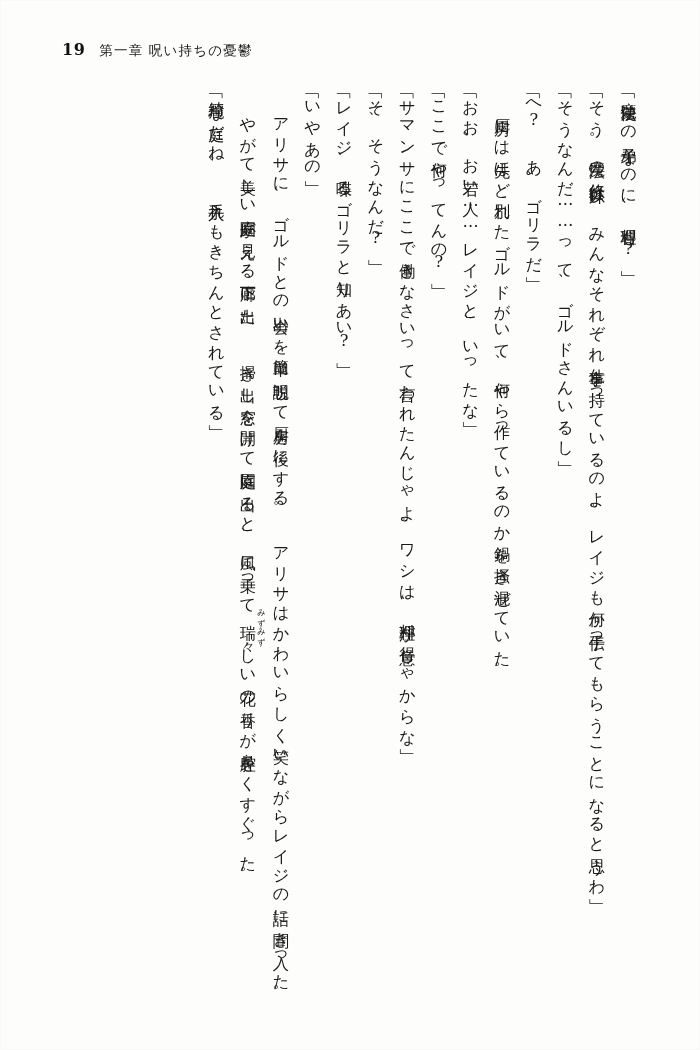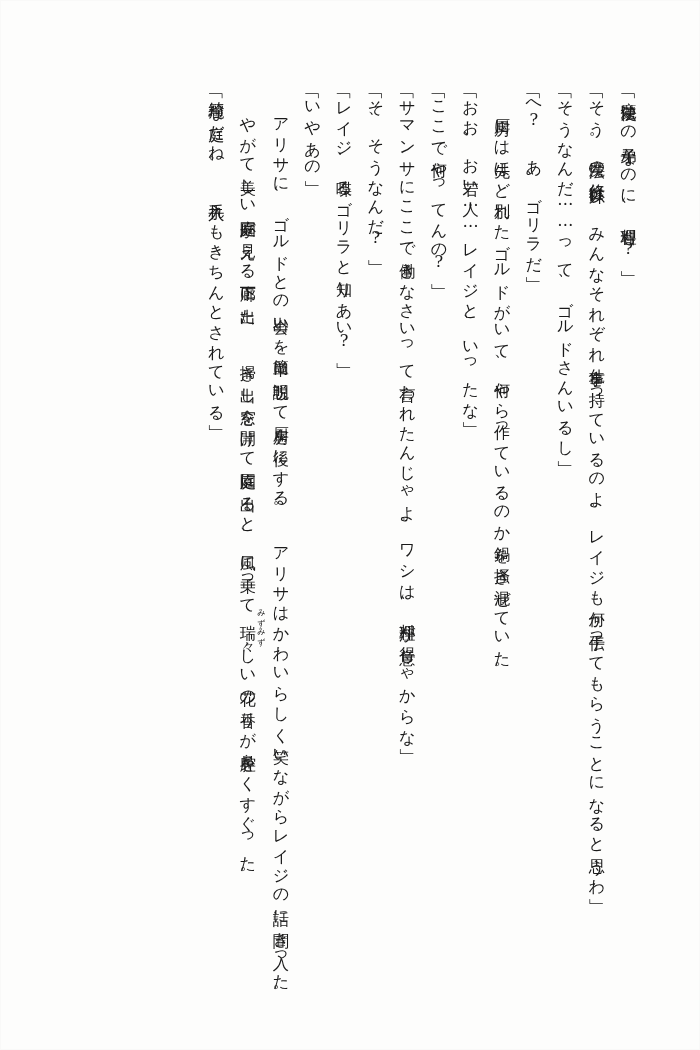--- a/index.html
+++ b/index.html
@@ -94,20 +94,24 @@
     inset: 0;
     pointer-events: none;
     box-shadow: inset 0 0 0 1px rgba(0,0,0,0.015);
   }
 </style>
 </head>
 <body>
 
 <div id="page" style="background: rgb(253, 253, 252); color: rgb(26, 26, 26);">
 
+  <div id="header">
+    <span class="folio">19</span>
+    <span class="chapter">第一章 呪い持ちの憂鬱</span>
+  </div>
 
   <div id="body-area">
     <div id="vtext">
       <p class="dialogue">「魔法使いの弟子なのに、料理も?」</p>
       <p class="dialogue">「そう。魔法の修行以外に、みんなそれぞれ仕事を持っているのよ。レイジも何か手伝ってもらうことになると思うわ」</p>
       <p class="dialogue">「そうなんだ……って、ゴルドさんいるし」</p>
       <p class="dialogue">「へ?　あ、ゴリラだ」</p>
       <p>　厨房には先ほど別れたゴルドがいて、何やら作っているのか鍋を掻き混ぜていた。</p>
       <p class="dialogue">「おお、お若い人……レイジと、いったな」</p>
       <p class="dialogue">「ここで何やってんの?」</p>

